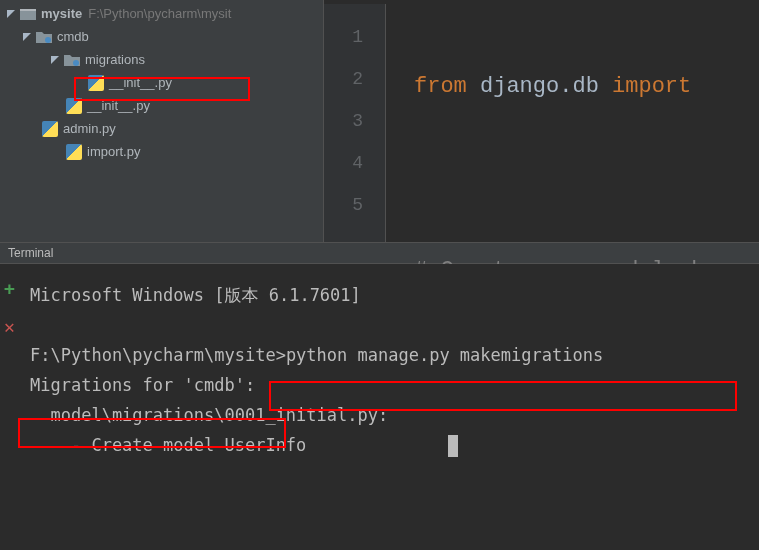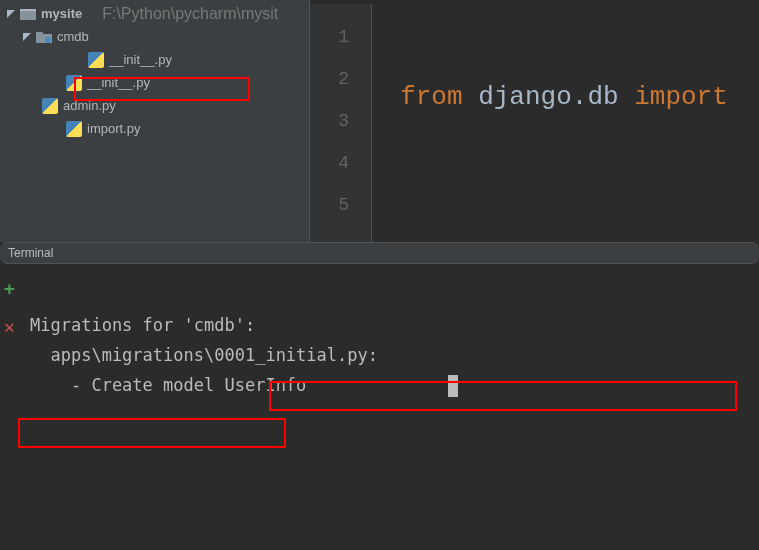--- a/index.html
+++ b/index.html
@@ -48,21 +48,21 @@
       align-items: center;
       justify-content: center;
     }
     .folder-icon svg { width: 16px; height: 14px; }
     .py-icon {
       background: linear-gradient(135deg, #4584b6 50%, #ffde57 50%);
       border-radius: 2px;
       font-size: 9px;
     }
     .tree-label { color: #b0b6bb; }
-    .tree-path { color: #787878; margin-left: 20px; font-size: 16px; }
+    .tree-path { color: #787878; margin-left: 6px; font-size: 13px; }
     .highlight-box-1 {
       position: absolute;
       border: 2px solid #ff0000;
       left: 74px;
       top: 77px;
       width: 176px;
       height: 24px;
       pointer-events: none;
     }
     .editor {
@@ -80,38 +80,37 @@
       padding-right: 22px;
       padding-top: 12px;
       font-size: 18px;
       border-right: 1px solid #515151;
     }
     .gutter-line { height: 42px; line-height: 42px; }
     .code {
       padding-left: 28px;
       padding-top: 12px;
       white-space: pre;
-      font-size: 26px;
+      font-size: 22px;
       color: #a9b7c6;
     }
     .code-line { height: 42px; line-height: 42px; }
     .kw { color: #cc7832; }
     .cm { color: #808080; }
     .terminal-header {
       background: #3c3f41;
       border-top: 1px solid #515151;
       border-bottom: 1px solid #515151;
       height: 22px;
       display: flex;
       align-items: center;
       padding-left: 8px;
       color: #bbbbbb;
       font-family: 'Segoe UI', Arial, sans-serif;
       font-size: 12px;
-      border-radius: 8px;
     }
     .terminal-body {
       background: #2b2b2b;
       padding: 16px 10px 10px 30px;
       font-size: 17px;
       color: #bbbbbb;
       position: relative;
       line-height: 30px;
       height: 286px;
       font-family: Consolas, 'SimSun', monospace;
@@ -182,20 +181,34 @@
           </svg>
         </span>
       <span class="folder-icon">
           <svg viewBox="0 0 16 14">
             <path d="M0 2 L6 2 L8 4 L16 4 L16 13 L0 13 Z" fill="#87939a"></path>
             <circle cx="12" cy="10" r="3" fill="#4a8bc2"></circle>
           </svg>
         </span>
       <span class="tree-label">cmdb</span>
     </div>
+    <div class="tree-row" style="padding-left:48px">
+      <span class="tree-arrow">
+          <svg viewBox="0 0 10 10">
+            <path d="M1 1 L9 1 L1 9 Z" fill="#a9b7c6"></path>
+          </svg>
+        </span>
+      <span class="folder-icon">
+          <svg viewBox="0 0 16 14">
+            <path d="M0 2 L6 2 L8 4 L16 4 L16 13 L0 13 Z" fill="#87939a"></path>
+            <circle cx="12" cy="10" r="3" fill="#4a8bc2"></circle>
+          </svg>
+        </span>
+      <span class="tree-label">migrations</span>
+    </div>
     <div class="tree-row" style="padding-left:88px">
       <span class="py-icon"></span>
       <span class="tree-label">__init__.py</span>
     </div>
     <div class="tree-row" style="padding-left:66px">
       <span class="py-icon"></span>
       <span class="tree-label">__init__.py</span>
     </div>
     <div class="tree-row" style="padding-left:42px">
       <span class="py-icon"></span>
@@ -227,21 +240,23 @@
 
 <div class="terminal-header">
   <span>Terminal</span>
 </div>
 
 <div class="terminal-body">
   <div class="term-gutter">
     <span class="term-plus">+</span>
     <span class="term-x">✕</span>
   </div>
+  <div class="term-line">Microsoft Windows [版本 6.1.7601]</div>
   <div class="blank"></div>
+  <div class="term-line"><span>F:\Python\pycharm\mysite&gt;</span><span>python manage.py makemigrations</span></div>
   <div class="term-line">Migrations for 'cmdb':</div>
-  <div class="term-line">  apps\migrations\0001_initial.py:</div>
+  <div class="term-line">  model\migrations\0001_initial.py:</div>
   <div class="term-line"><span>    - Create model UserInfo</span><span style="display:inline-block;width:140px"></span><span class="cursor"></span></div>
 </div>
 
 <div class="highlight-box-1"></div>
 <div class="highlight-box-2"></div>
 <div class="highlight-box-3"></div>
 
 </body></html>

